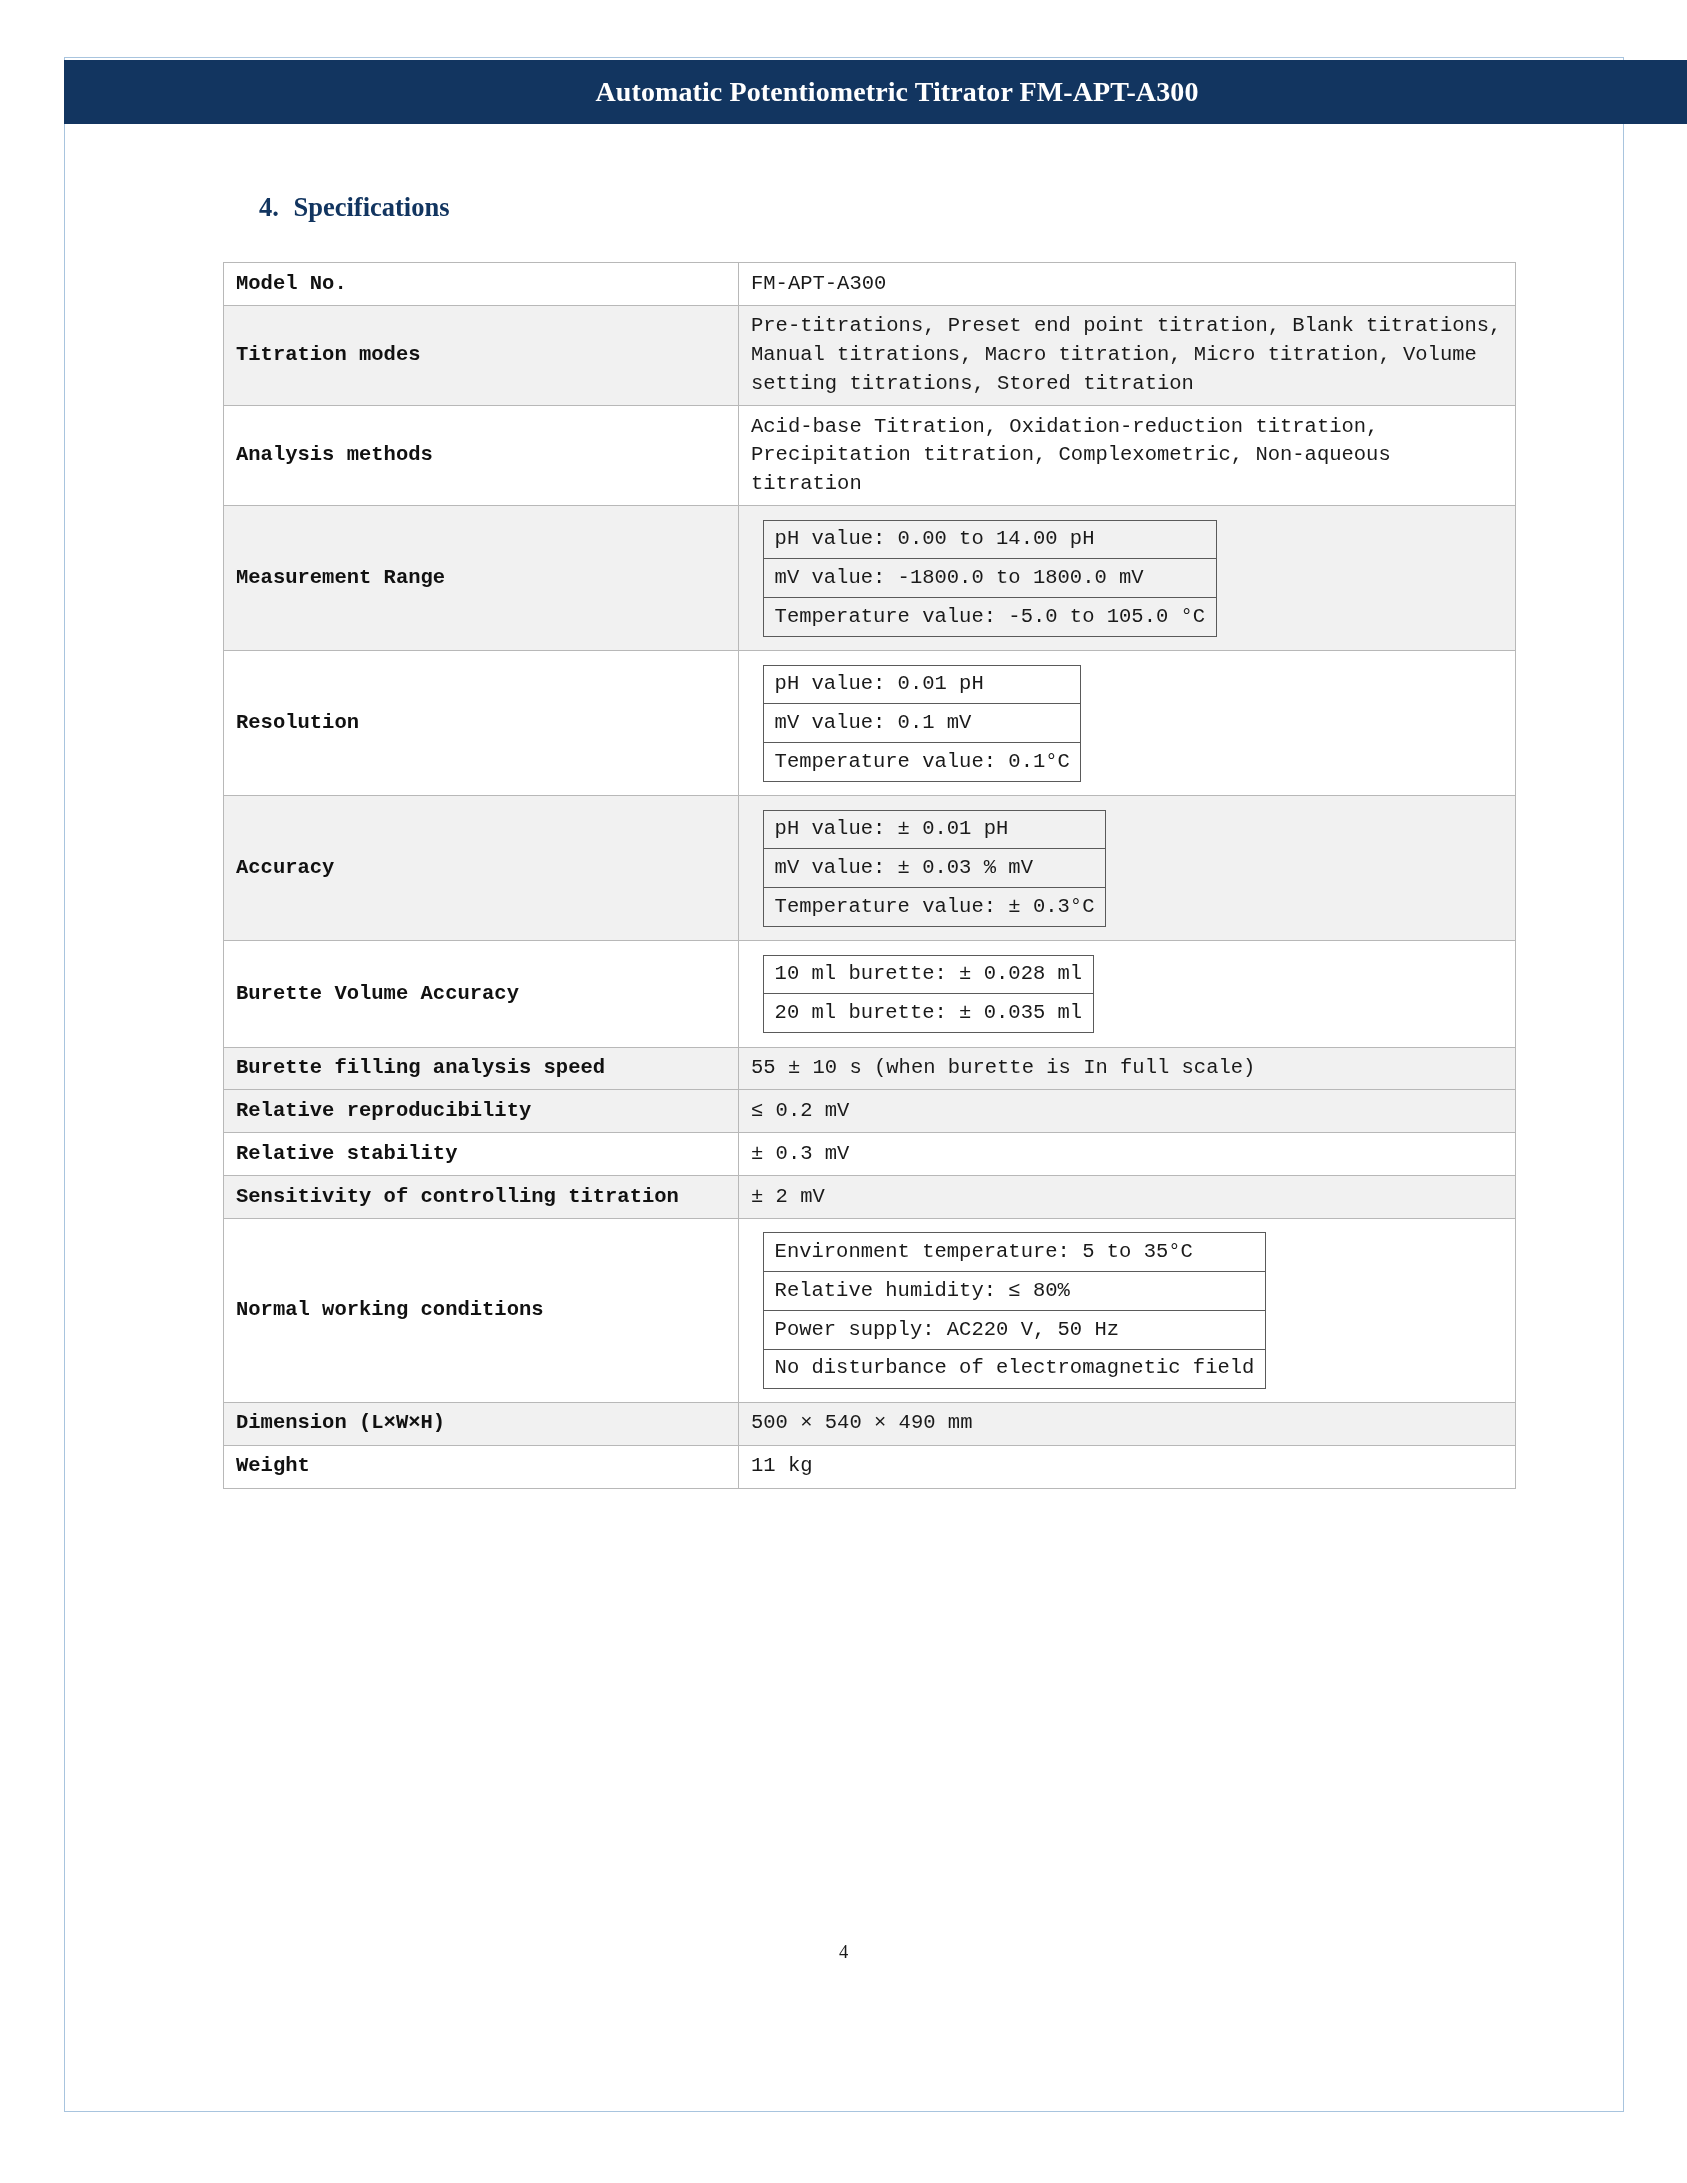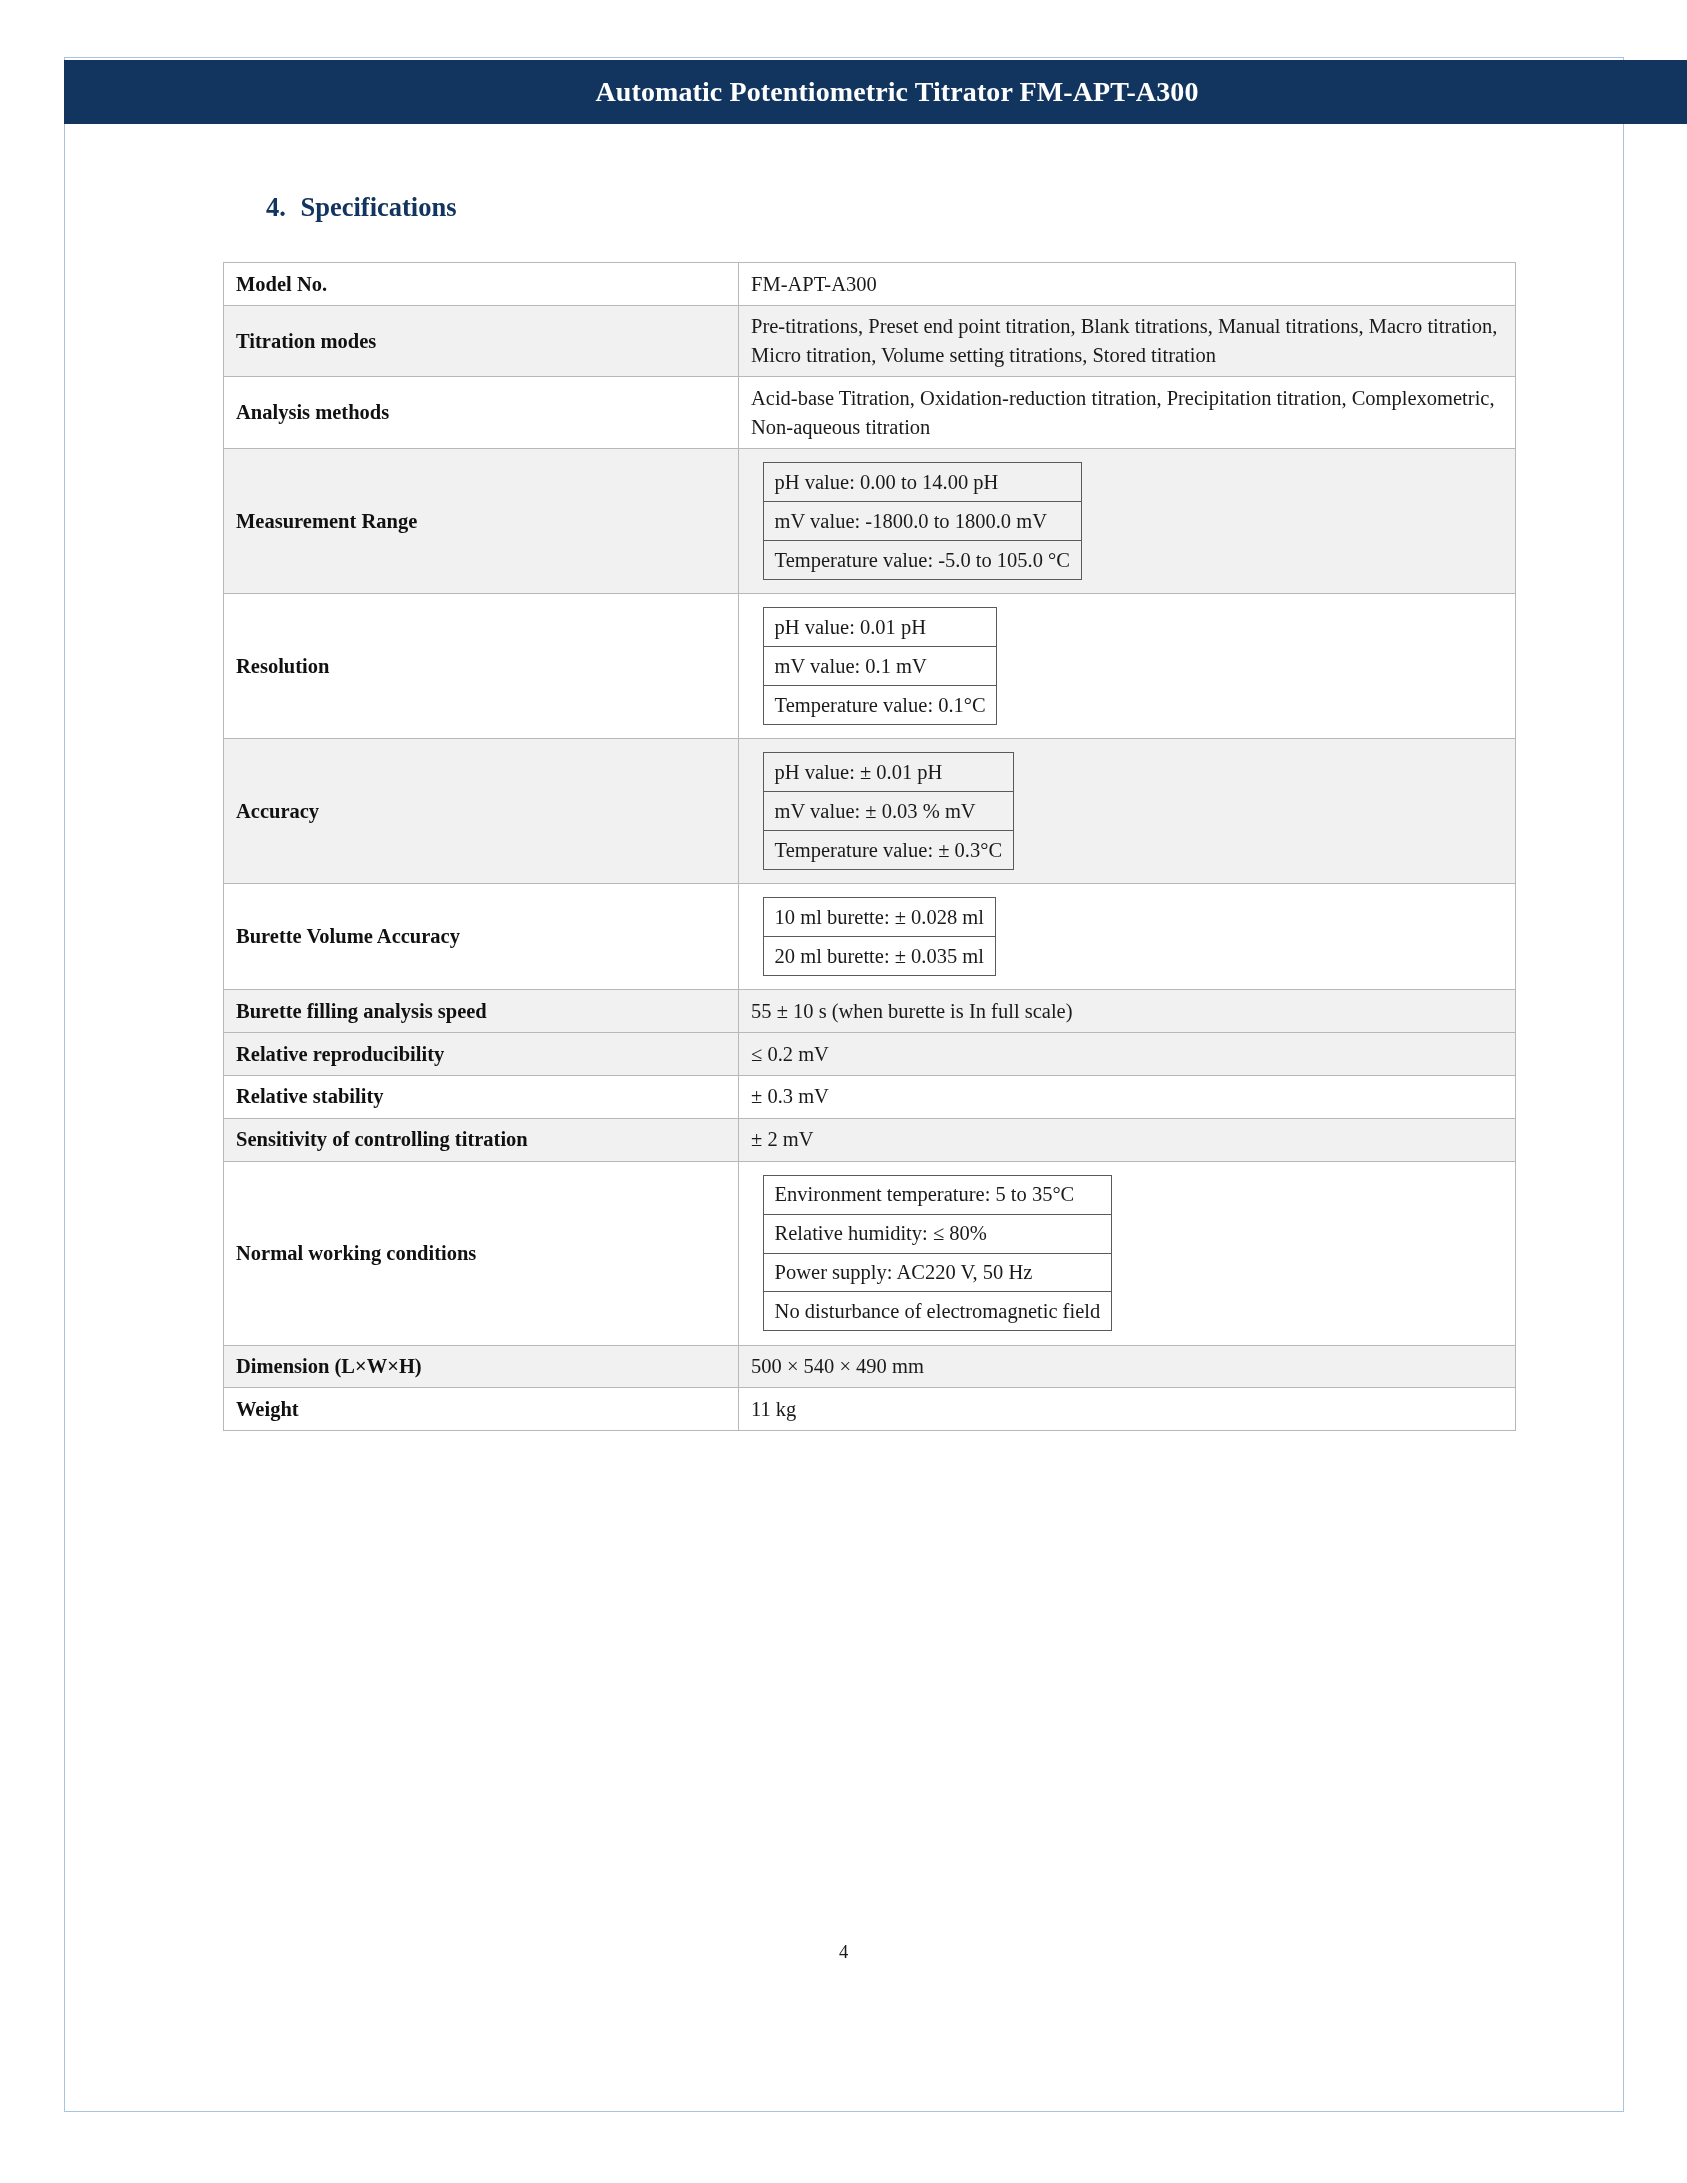--- a/index.html
+++ b/index.html
@@ -50,39 +50,39 @@
     font-family: "Liberation Serif", serif;
   }
   .content {
     position: absolute;
     left: 64px;
     top: 123px;
     width: 1560px;
   }
   .section-heading {
     position: absolute;
-    left: 202px;
+    left: 195px;
     top: 69px;
     color: #123560;
     font-size: 26.5px;
     font-weight: bold;
     font-family: "Liberation Serif", serif;
   }
   .section-heading .num {
     margin-right: 14.6px;
   }
   table.spec {
     position: absolute;
     left: 159px;
     top: 139px;
     width: 1241px;
     border-collapse: collapse;
     table-layout: fixed;
     font-size: 20.5px;
-    font-family: Liberation Serif, serif;
+    font-family: Liberation Mono, monospace;
     color: #1a1a1a;
     border-radius: 7px;
   }
   table.spec td {
     border: 0.7px solid #b8b8b8;
     padding: 6.6px 12px;
     vertical-align: middle;
     line-height: 1.40;
   }
   td.label {

